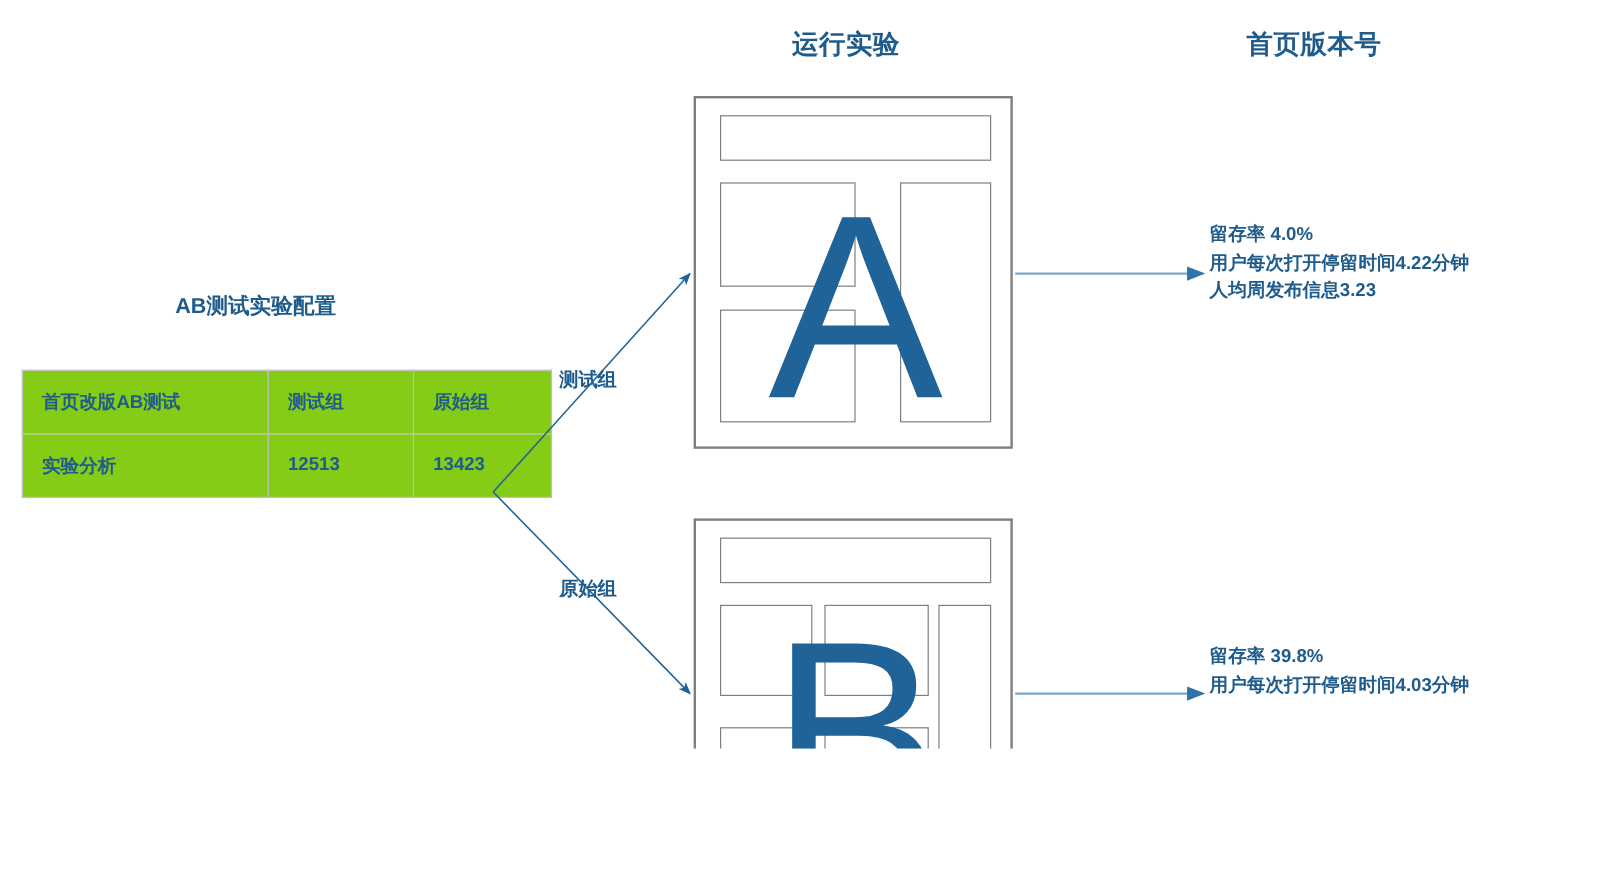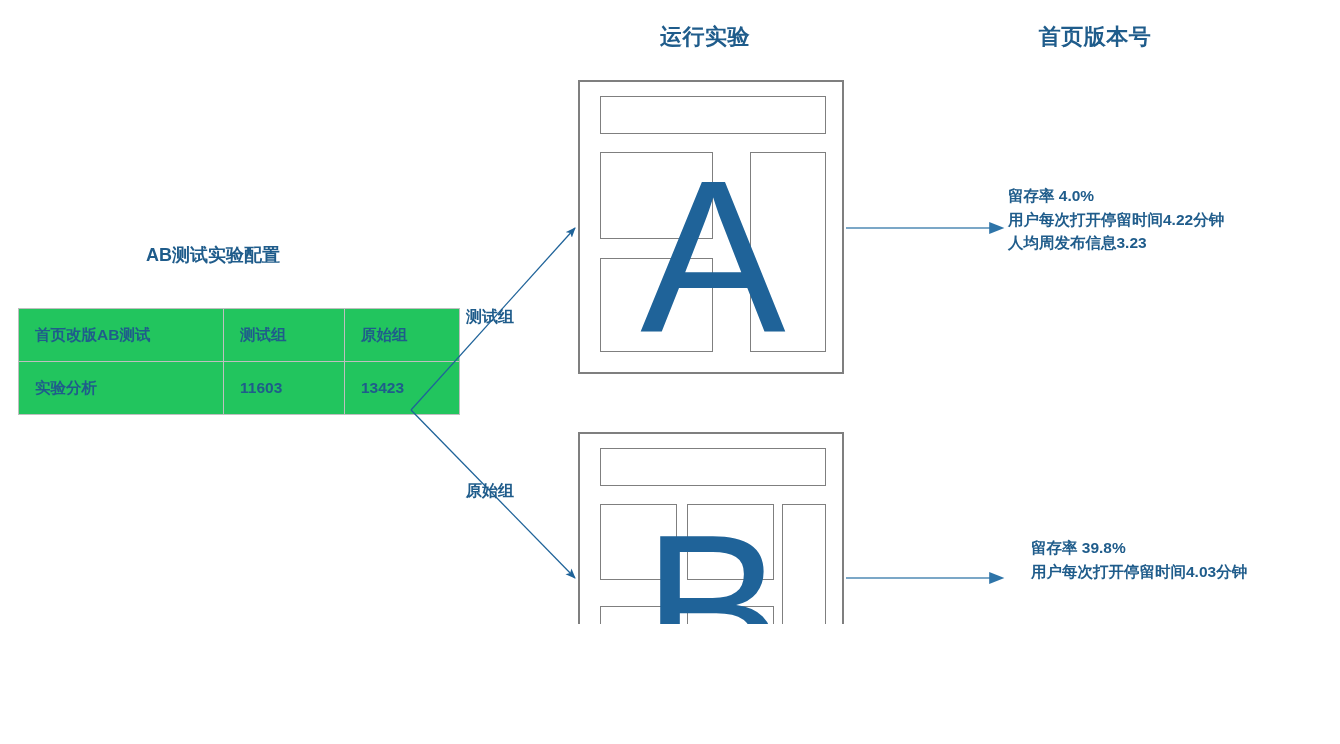--- a/index.html
+++ b/index.html
@@ -53,21 +53,21 @@
   }
   #config-table td {
     border: 1px solid #BFBFBF;
     color: #1F5C8B;
     font-size: 15.5px;
     font-weight: bold;
     padding: 0 0 0 16px;
     height: 52px;
     vertical-align: middle;
     white-space: nowrap;
-    background: #22c55e;
+    background: #84cc16;
   }
   #config-table td.c0 { width: 188px; }
   #config-table td.c1 { width: 104px; }
   #config-table td.c2 { width: 98px; }
 
   
   .mock-frame {
     border: 2px solid #7F7F7F;
     background: #ffffff;
     box-sizing: border-box;
@@ -128,21 +128,21 @@
 
   
   .analysis-block {
     font-size: 15.5px;
     font-weight: bold;
     color: #1F5C8B;
     line-height: 1.52;
     white-space: nowrap;
   }
   #analysis-a { left: 1008px; top: 184px; }
-  #analysis-b { left: 1008px; top: 536px; margin-left: 23px; }
+  #analysis-b { left: 1008px; top: 536px; }
   .analysis-line { display: block; }
 
   
   #connectors {
     left: 0; top: 0;
     width: 1340px;
     height: 744px;
     pointer-events: none;
   }
 </style>
@@ -159,21 +159,21 @@
 
   <table class="abs" id="config-table">
     <tbody>
       <tr>
         <td class="c0">首页改版AB测试</td>
         <td class="c1">测试组</td>
         <td class="c2">原始组</td>
       </tr>
       <tr>
         <td class="c0">实验分析</td>
-        <td class="c1">11603</td>
+        <td class="c1">12513</td>
         <td class="c2">13423</td>
       </tr>
     </tbody>
   </table>
 
   <svg class="abs" id="connectors" viewBox="0 0 1340 744" xmlns="http://www.w3.org/2000/svg">
     <defs>
       <marker id="arrow-dark" markerWidth="9" markerHeight="9" refX="7.2" refY="3.2" orient="auto" markerUnits="strokeWidth">
         <path d="M0,0 L8,3.2 L0,6.4 L1.9,3.2 Z" fill="#1F6399"></path>
       </marker>

